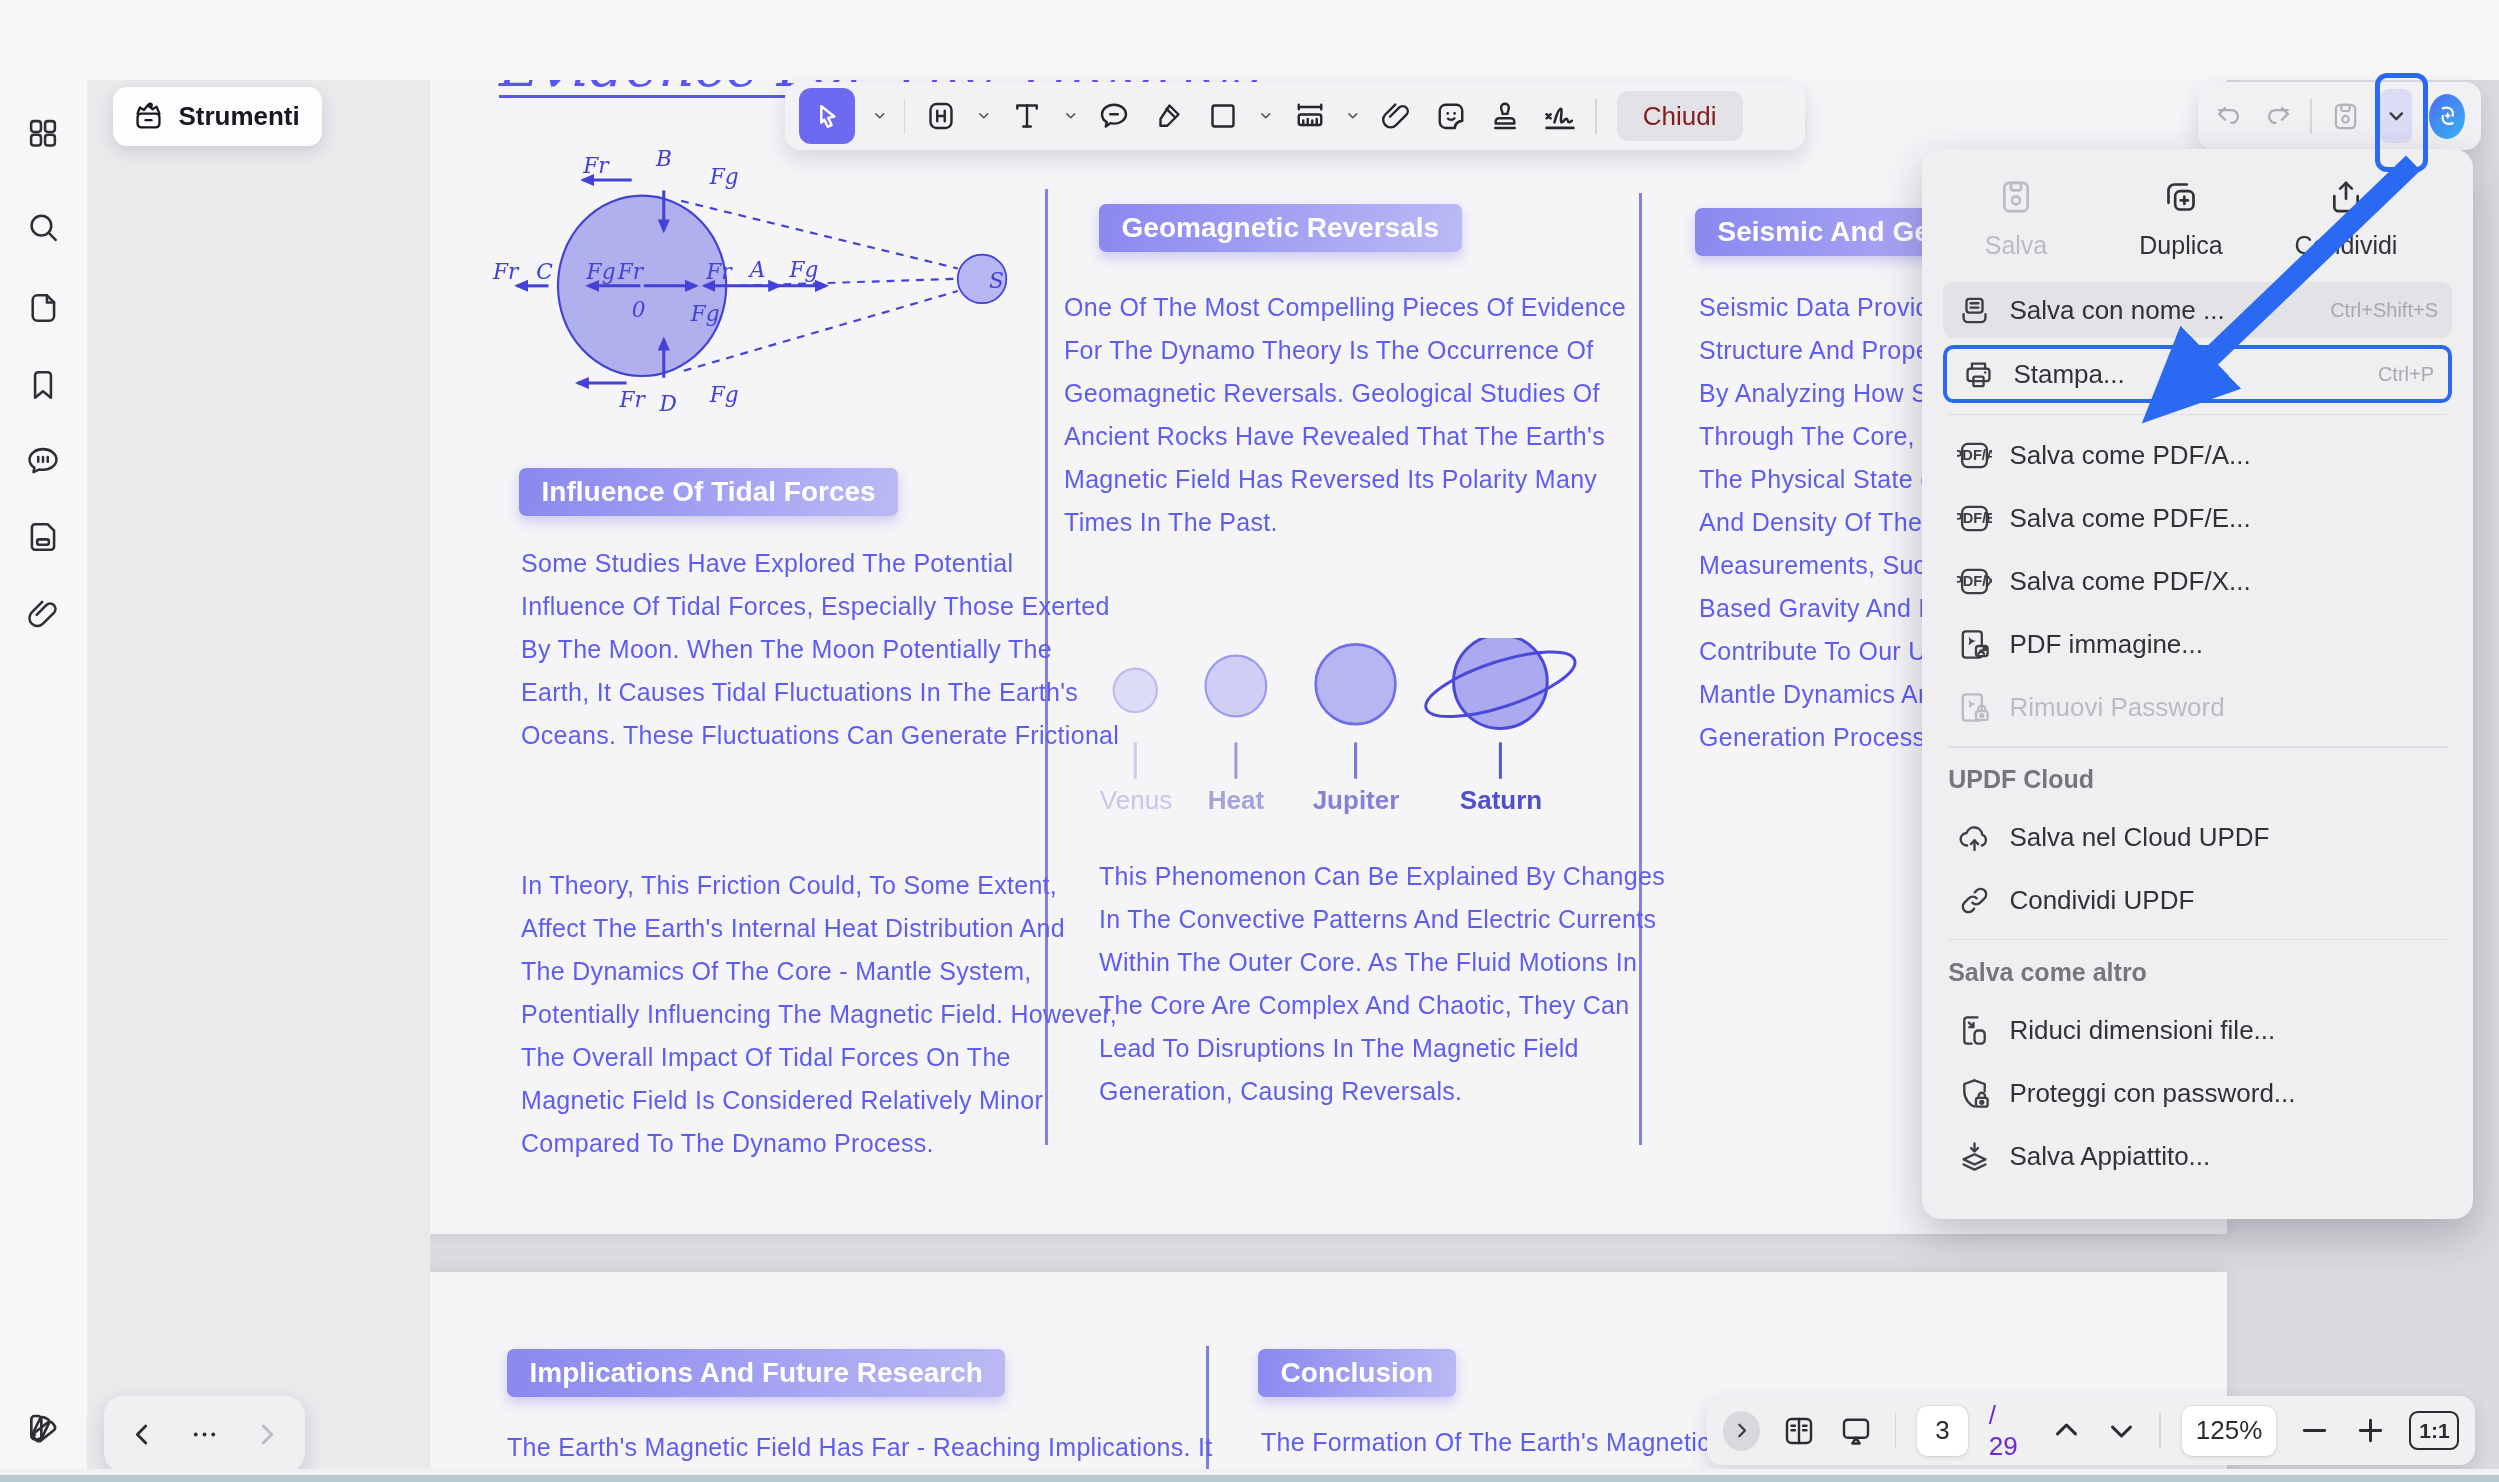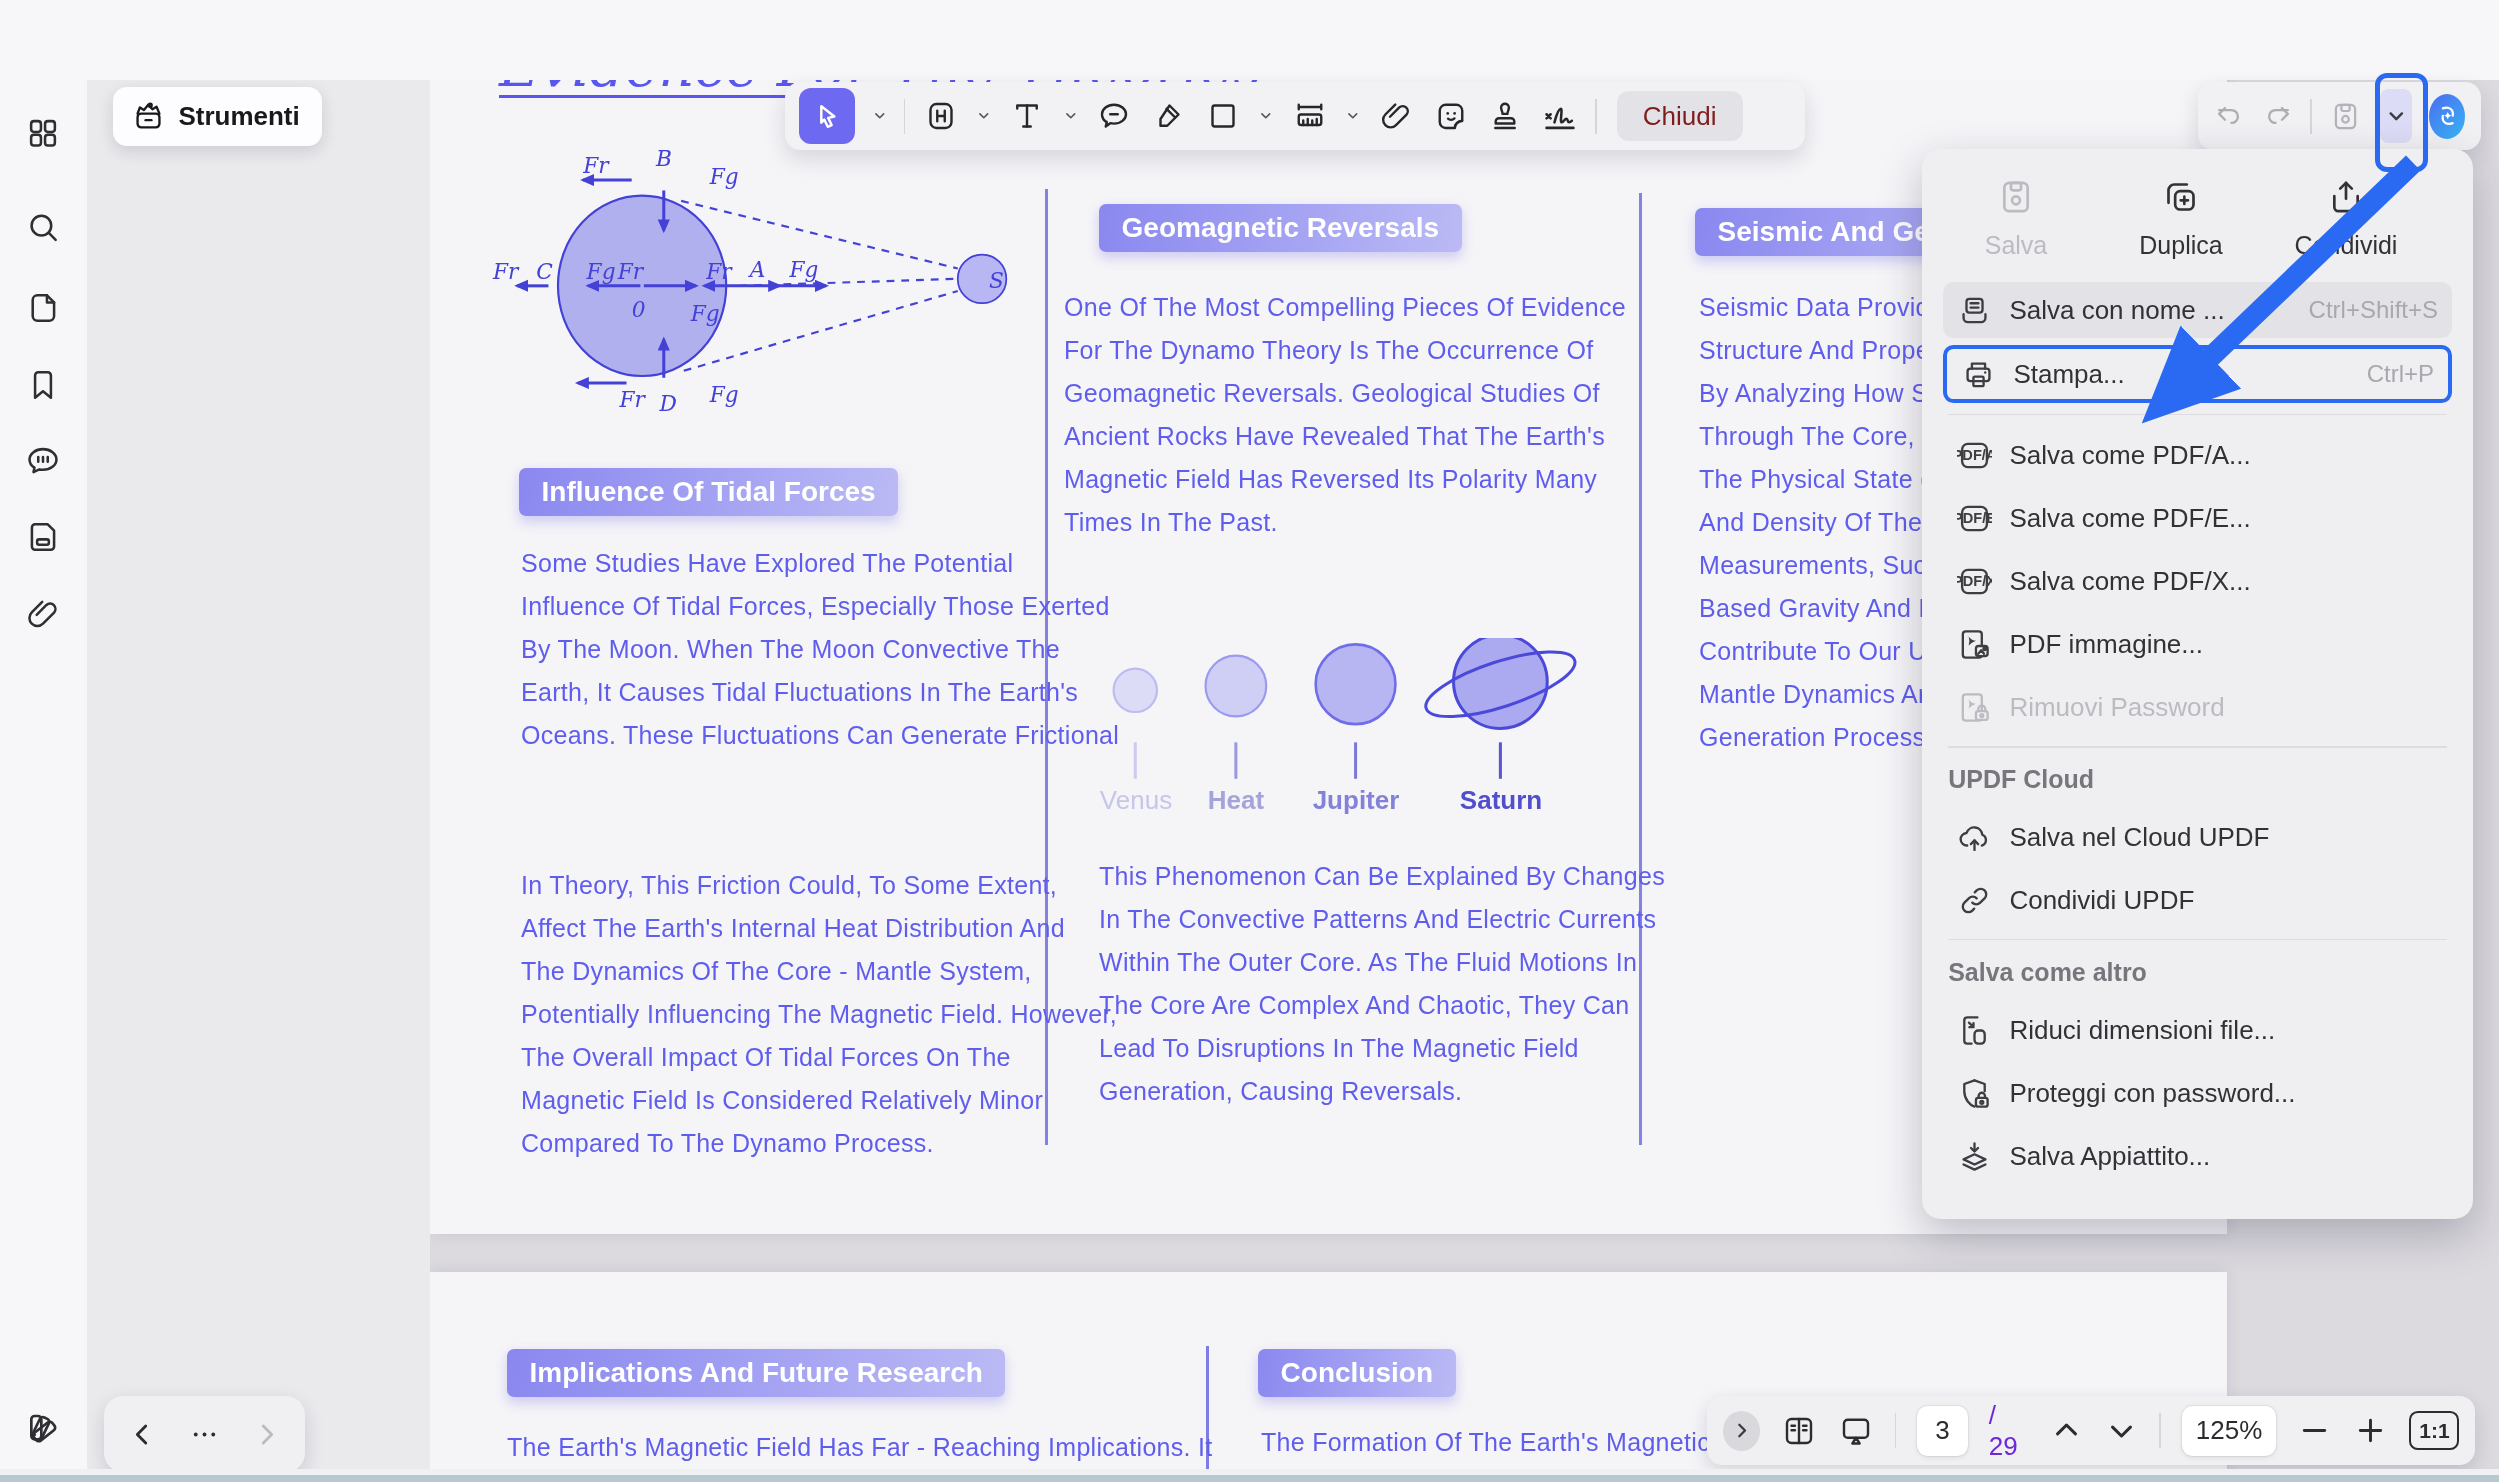--- a/index.html
+++ b/index.html
@@ -84,21 +84,21 @@
   #menu{left:1922px;top:149px;width:551px;height:1070px;background:#efeef1;border-radius:19px;z-index:30;
         box-shadow:0 15.6px 43px rgba(30,30,60,.25);padding:22.6px 21px;box-sizing:border-box;
         color:#323236;}
   #menu-top{display:flex;gap:26px;padding:5.2px 0 22.6px 3.5px;}
   .big-action{width:139px;display:flex;flex-direction:column;align-items:center;gap:14px;font-size:25px;}
   .big-action .icon{width:40px;height:40px;}
   .menu-row{height:56px;display:flex;align-items:center;gap:17.4px;padding:0 14px;border-radius:10.4px;
             margin-bottom:7px;font-size:26px;}
   .menu-row .icon{width:35px;height:35px;color:#3d3d42;}
   .menu-row .grow{flex:1;}
-  .shortcut{font-size:24px;color:#a9a8ae;}
+  .shortcut{font-size:20px;color:#a9a8ae;}
   .menu-row.highlight{background:#e3e2e6;}
   .menu-row.outlined{border:4.3px solid #2a69f2;height:50px;}
   .disabled, .disabled .icon{color:#bcbbc1 !important;}
   .menu-div{height:1.7px;background:#dddce0;margin:10.4px 5.2px 12px 5.2px;}
   .menu-section{font-size:25px;font-weight:bold;color:#77767c;padding:5.2px 5.2px 15.6px 5.2px;}
   .pdfbox{font-size:10px;font-weight:bold;}
 
   #annot-arrow{left:2066px;top:130px;width:434px;height:330px;z-index:45;pointer-events:none;}
 
   
@@ -167,21 +167,21 @@
     </g>
   </svg>
 
   <div class="col-div" style="left:615px;top:139px;height:956px;"></div>
   <div class="col-div" style="left:1209px;top:143px;height:952px;"></div>
 
   <div class="pill" style="left:89px;top:418px;">Influence Of Tidal Forces</div>
   <div class="abs" style="left:91px;top:492px;">
     <div class="doc-line">Some Studies Have Explored The Potential</div>
     <div class="doc-line">Influence Of Tidal Forces, Especially Those Exerted</div>
-    <div class="doc-line">By The Moon. When The Moon Convective The</div>
+    <div class="doc-line">By The Moon. When The Moon Potentially The</div>
     <div class="doc-line">Earth, It Causes Tidal Fluctuations In The Earth's</div>
     <div class="doc-line">Oceans. These Fluctuations Can Generate Frictional</div>
   </div>
   <div class="abs" style="left:91px;top:814px;">
     <div class="doc-line"> In Theory, This Friction Could, To Some Extent,</div>
     <div class="doc-line">Affect The Earth's Internal Heat Distribution And</div>
     <div class="doc-line">The Dynamics Of The Core - Mantle System,</div>
     <div class="doc-line">Potentially Influencing The Magnetic Field. However,</div>
     <div class="doc-line">The Overall Impact Of Tidal Forces On The</div>
     <div class="doc-line">Magnetic Field Is Considered Relatively Minor</div>

